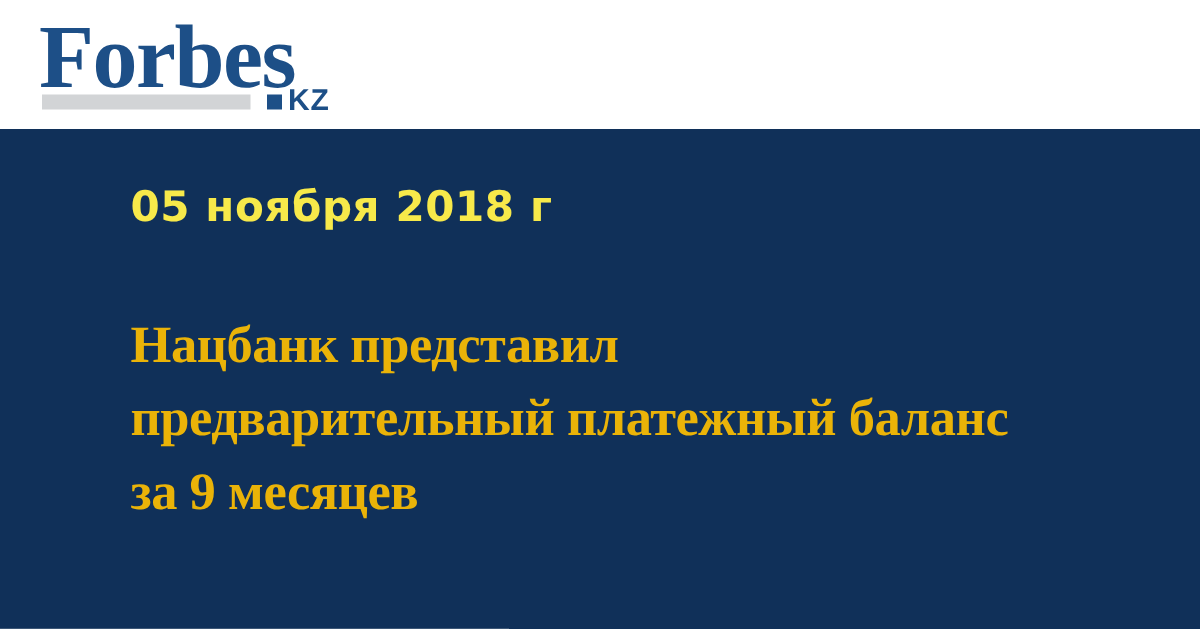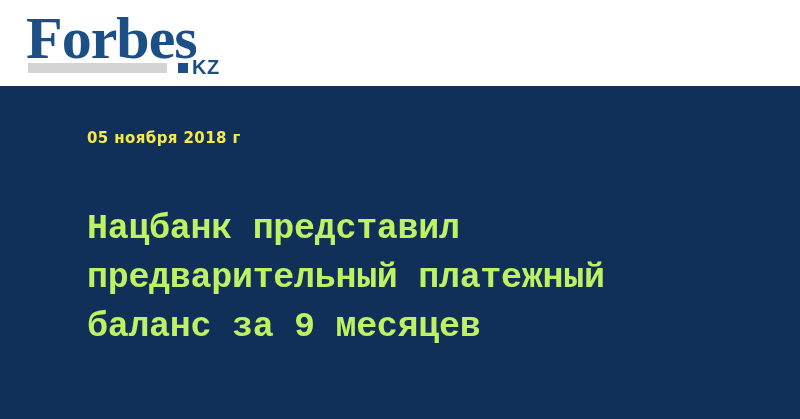--- a/index.html
+++ b/index.html
@@ -85,37 +85,37 @@
     width: 800px;
     height: 333px;
     background: #103059;
   }
   .article-date {
     position: absolute;
     left: 87px;
     top: 40px;
     font-family: "DejaVu Sans", sans-serif;
     font-weight: bold;
-    font-size: 15px;
+    font-size: 28px;
     line-height: 24px;
     letter-spacing: 0.4px;
     color: #f7e94a;
     white-space: nowrap;
   }
   .article-headline {
     position: absolute;
     left: 87px;
     top: 96px;
     width: 600px;
-    font-family: Liberation Mono, monospace;
+    font-family: Liberation Serif, serif;
     font-weight: bold;
     font-size: 35px;
     line-height: 49px;
     letter-spacing: -0.3px;
-    color: #bef264;
+    color: #eab308;
   }
 </style>
 </head>
 <body>
 
 <div class="page">
 
   <div class="header-band">
     <div class="logo">
       <div class="logo-wordmark">Forbes</div>

